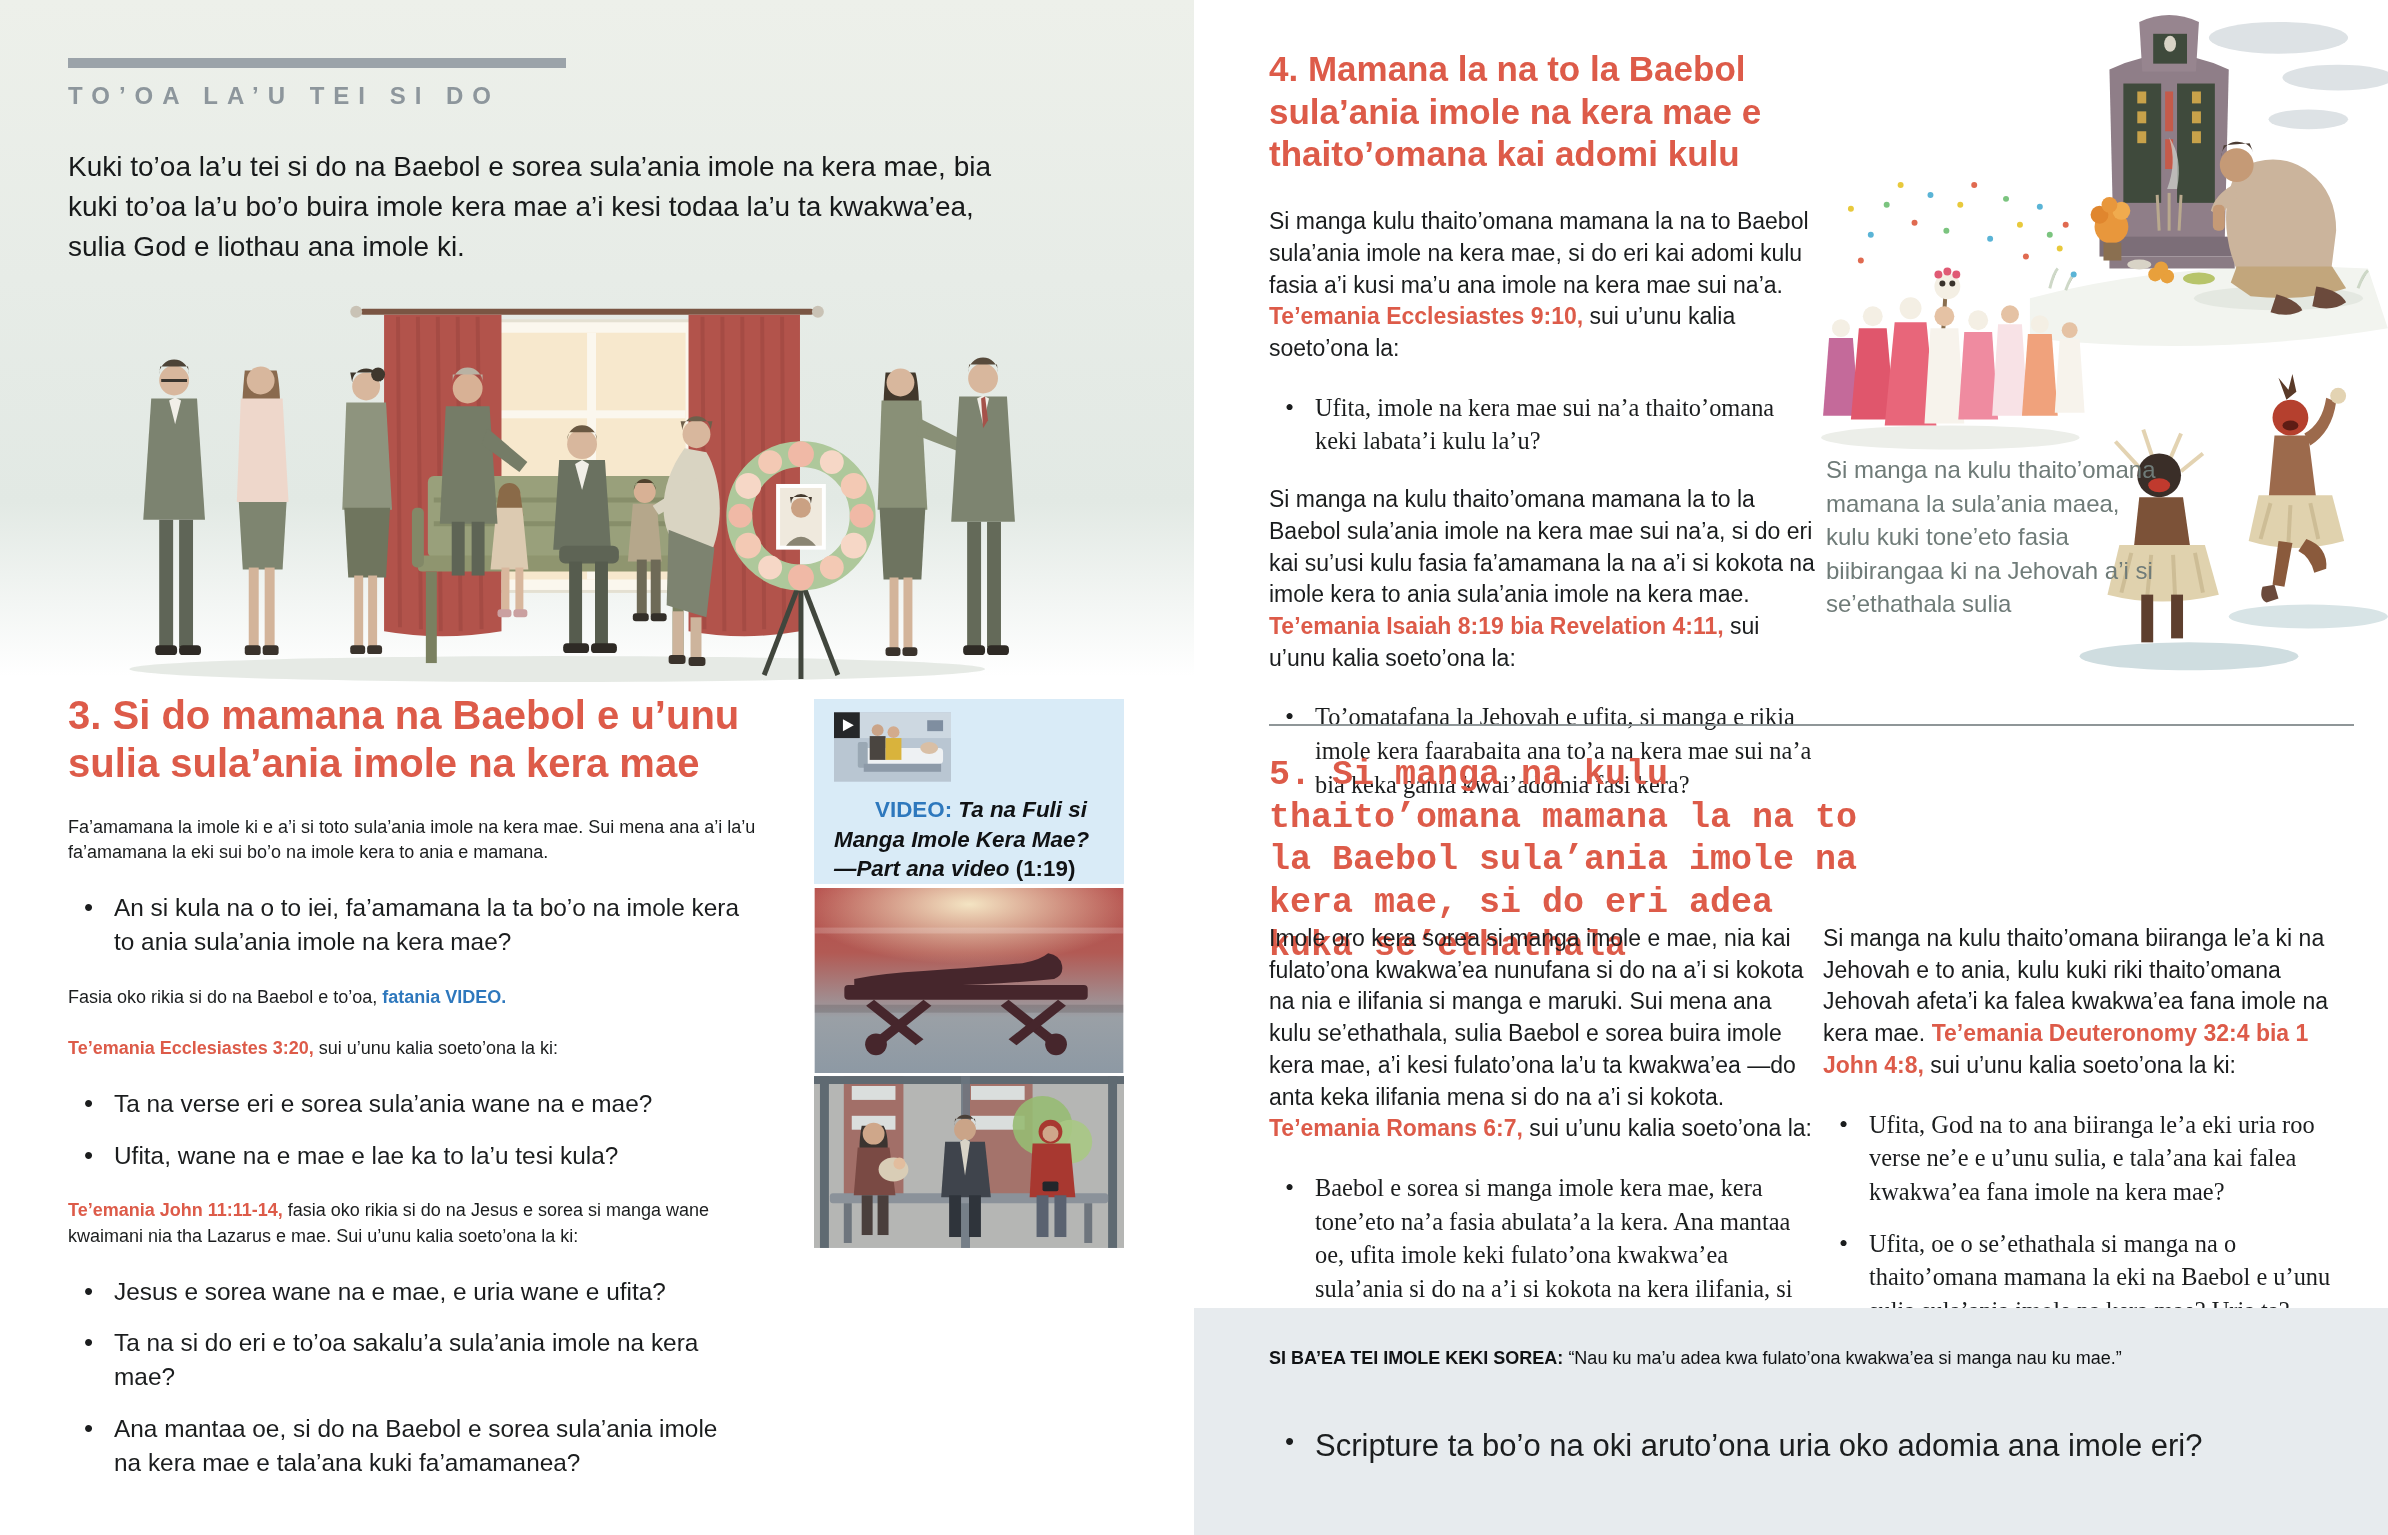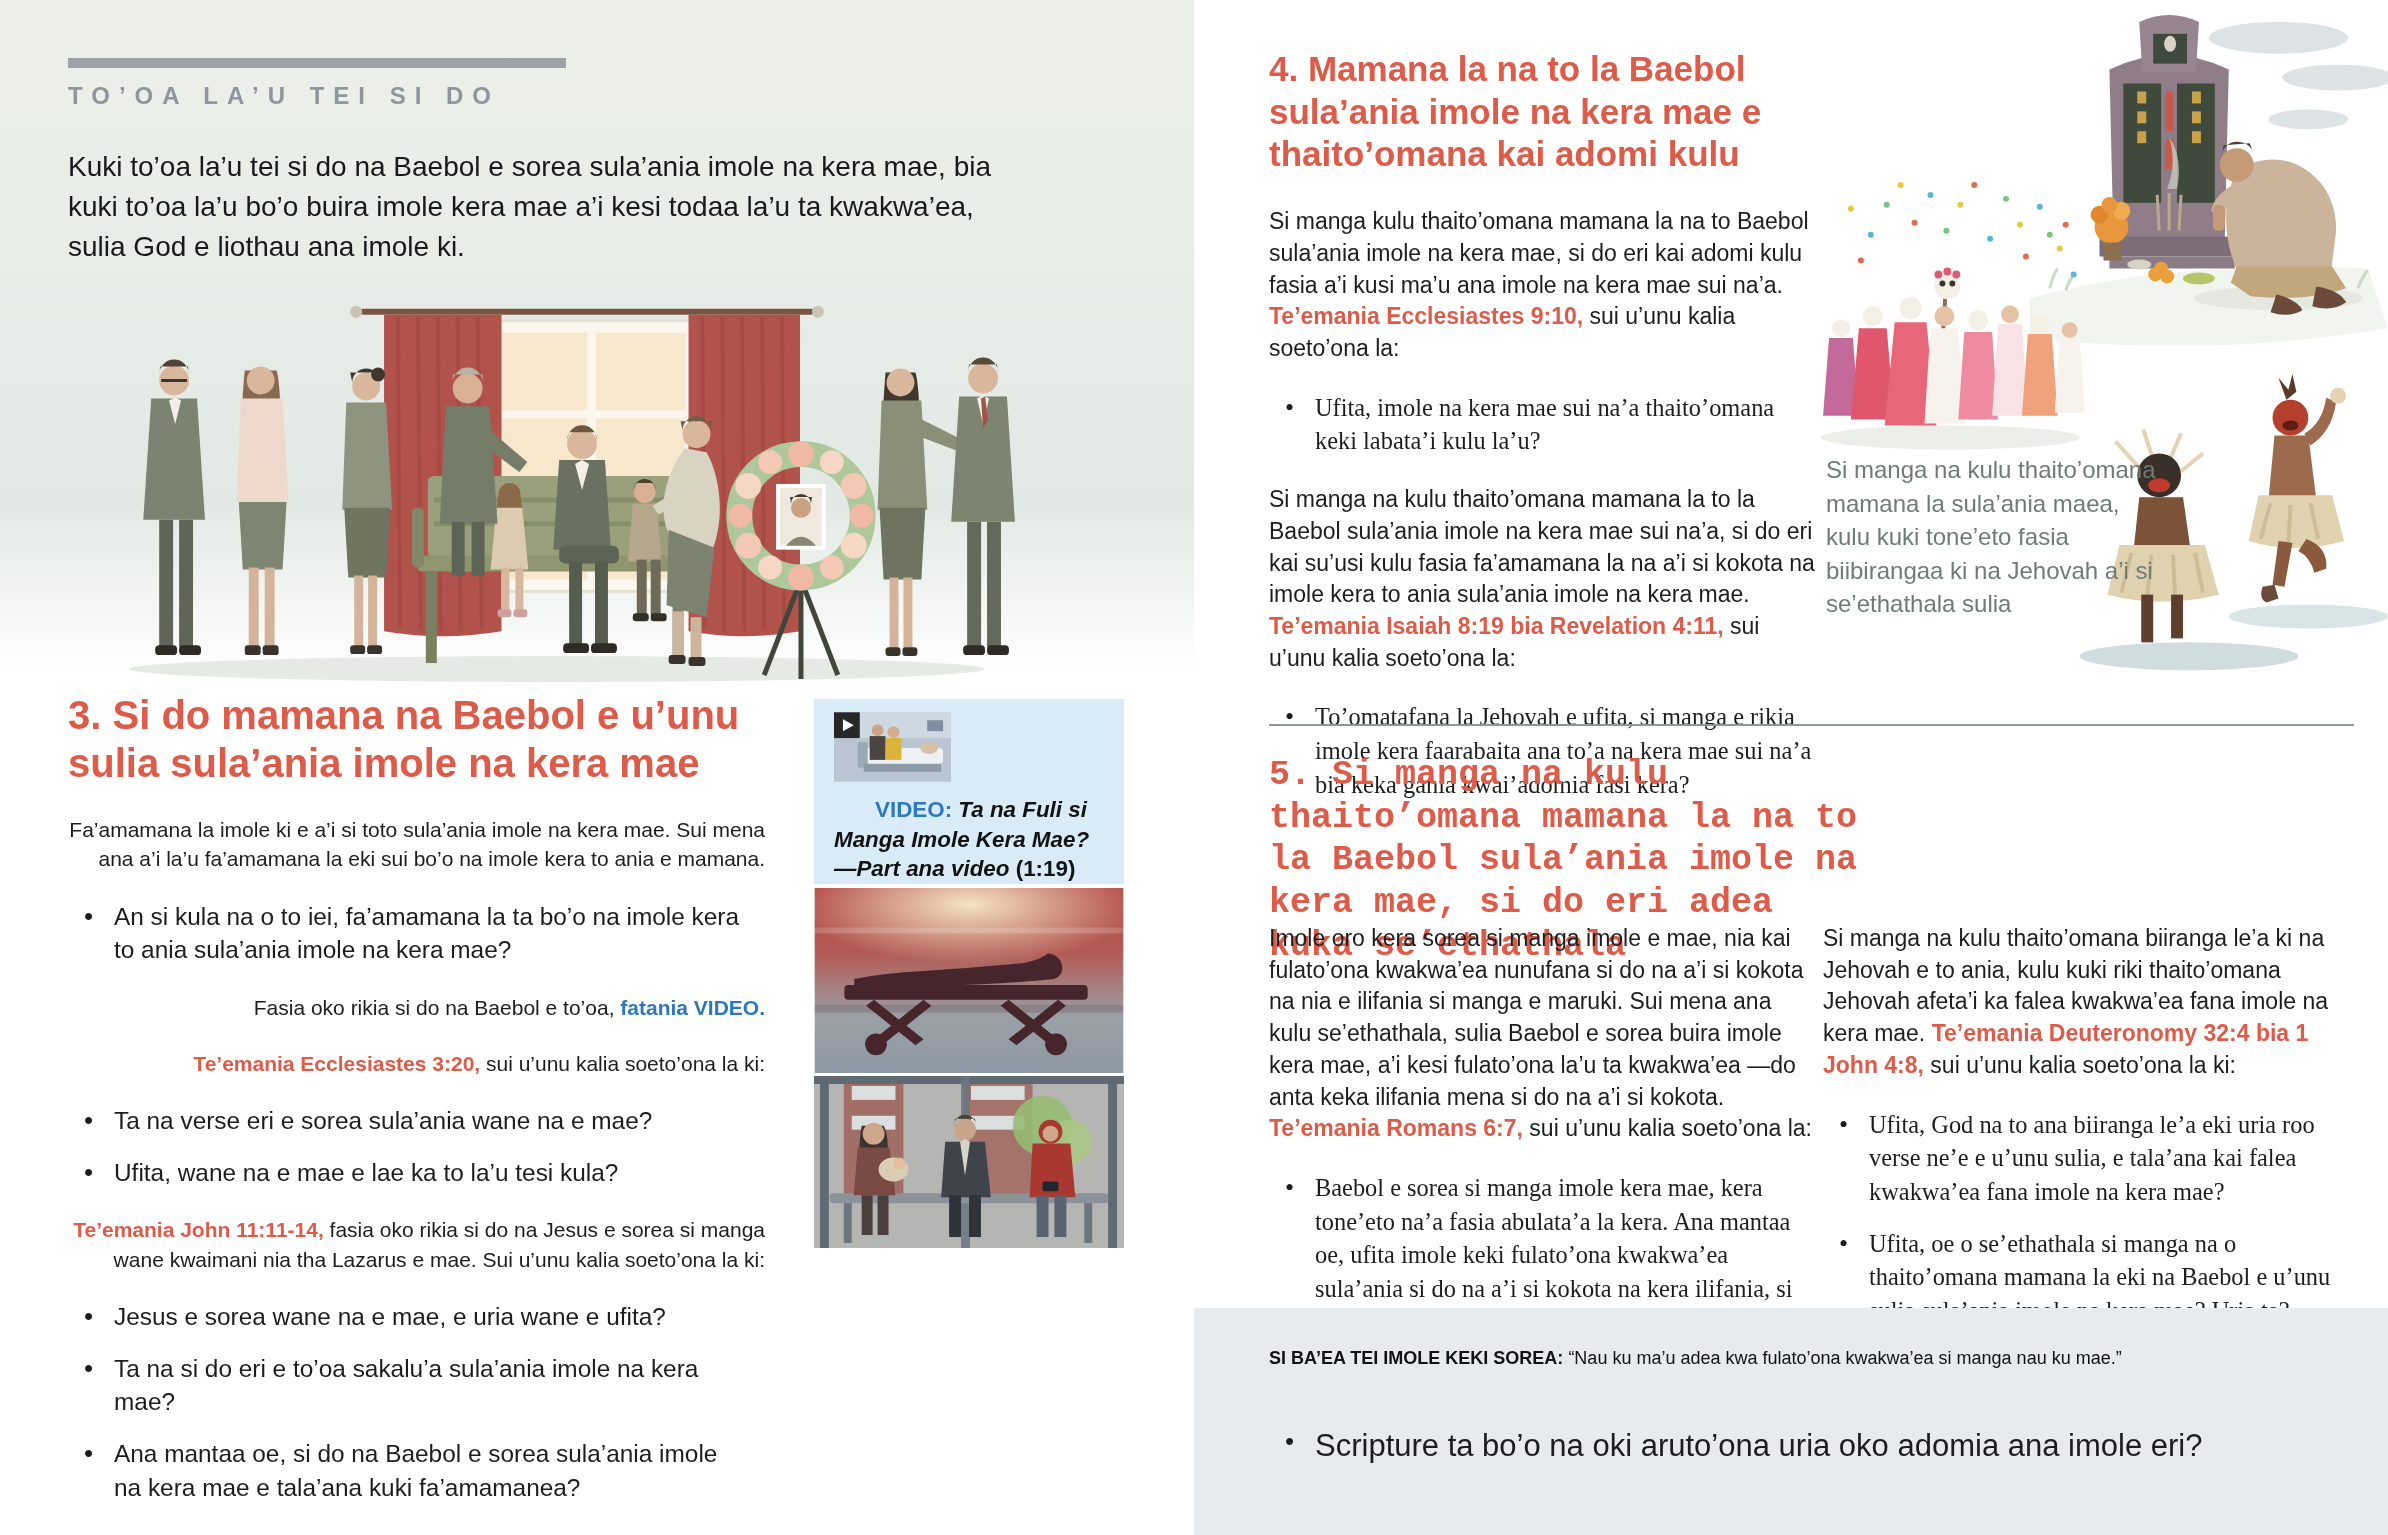--- a/index.html
+++ b/index.html
@@ -8,21 +8,21 @@
   
   .left-bg{position:absolute;left:0;top:0;width:1194px;height:697px;
            background:linear-gradient(180deg,#edf0ea 0%,#e7ece7 40%,#e2e9e4 72%,rgba(255,255,255,0) 97%);}
   .kicker-bar{position:absolute;left:68px;top:58px;width:498px;height:10px;background:#9ba3a9;}
   .kicker{position:absolute;left:68px;top:82px;font-size:24px;font-weight:bold;
           letter-spacing:9px;color:#8d969c;}
   .intro{position:absolute;left:68px;top:147px;width:945px;font-size:28px;line-height:1.43;color:#17191a;}
   .funeral{position:absolute;left:0;top:269px;width:1194px;height:418px;}
   .s3{position:absolute;left:68px;top:691px;width:716px;}
   .h3red{font-size:40px;line-height:1.2;font-weight:bold;color:#dd5b49;margin:0 0 28px 0;width:716px;}
-  .body-t{font-size:21px;line-height:1.4;margin:0 0 26px 0;width:697px;text-align:right;}
+  .body-t{font-size:18px;line-height:1.4;margin:0 0 26px 0;width:697px;}
   .ref{color:#dd5b49;font-weight:bold;cursor:pointer;}
   .vlink{color:#2e78bd;font-weight:bold;cursor:pointer;}
   .bullets{margin:0 0 26px 0;width:677px;}
   .bullet{position:relative;padding-left:46px;font-size:24.4px;line-height:1.38;margin:0 0 18px 0;}
   .bullet::before{content:"•";position:absolute;left:16px;top:-1px;font-size:26px;}
   
   .videobox{position:absolute;left:814px;top:699px;width:310px;height:185px;background:#d9ebf7;}
   .vthumb{position:absolute;left:20px;top:13px;width:117px;height:70px;cursor:pointer;}
   .vcap{position:absolute;left:20px;top:96px;width:275px;font-size:22.4px;line-height:1.32;color:#101214;}
   .vcap .vl{color:#2e78bd;font-weight:bold;font-style:normal;margin-left:41px;}

